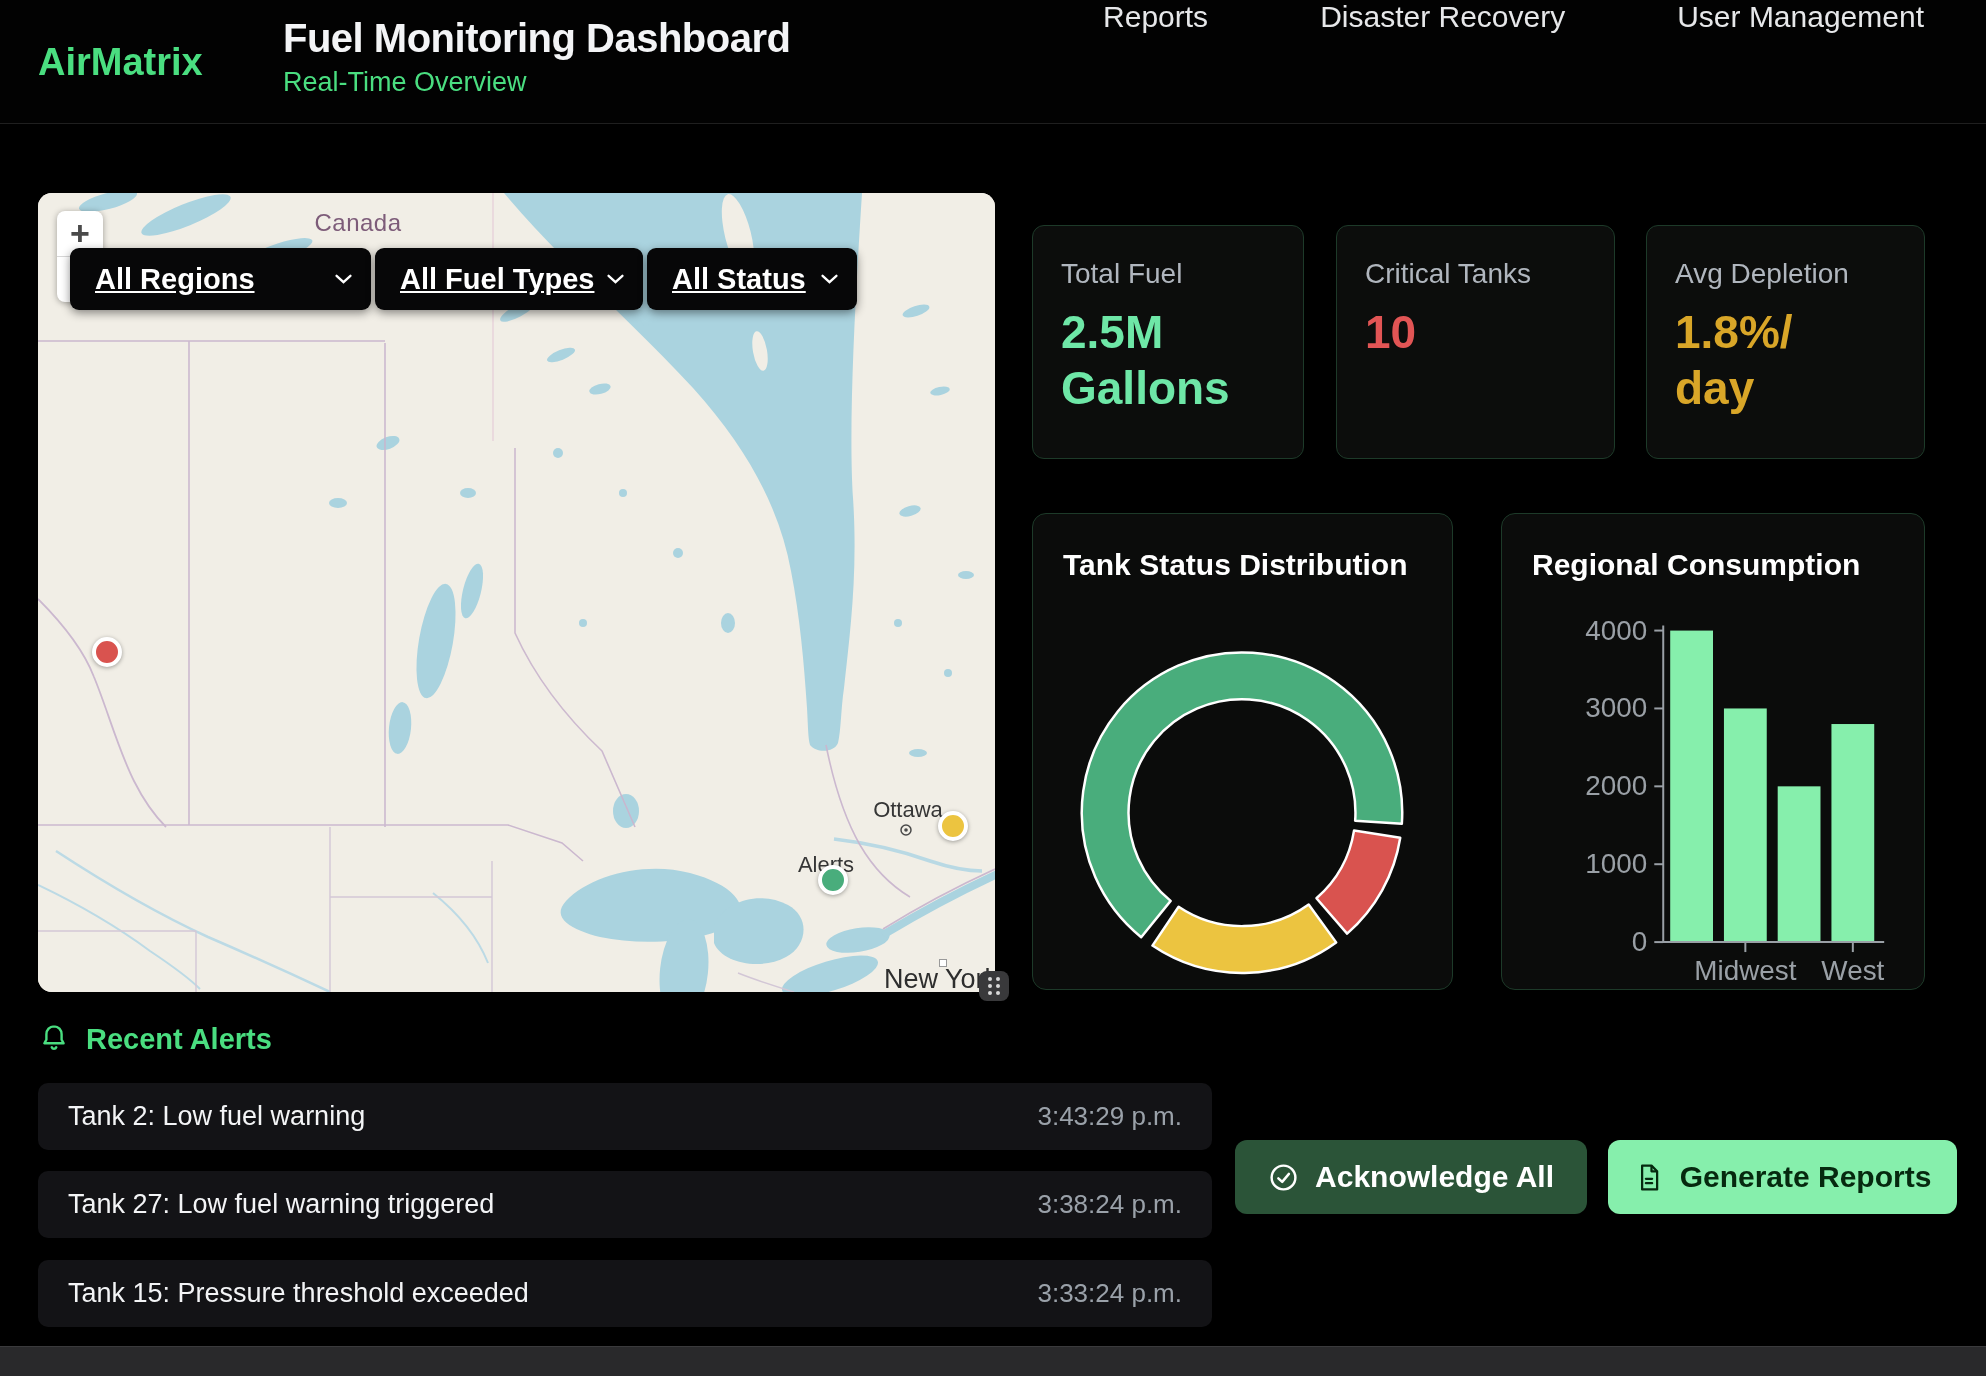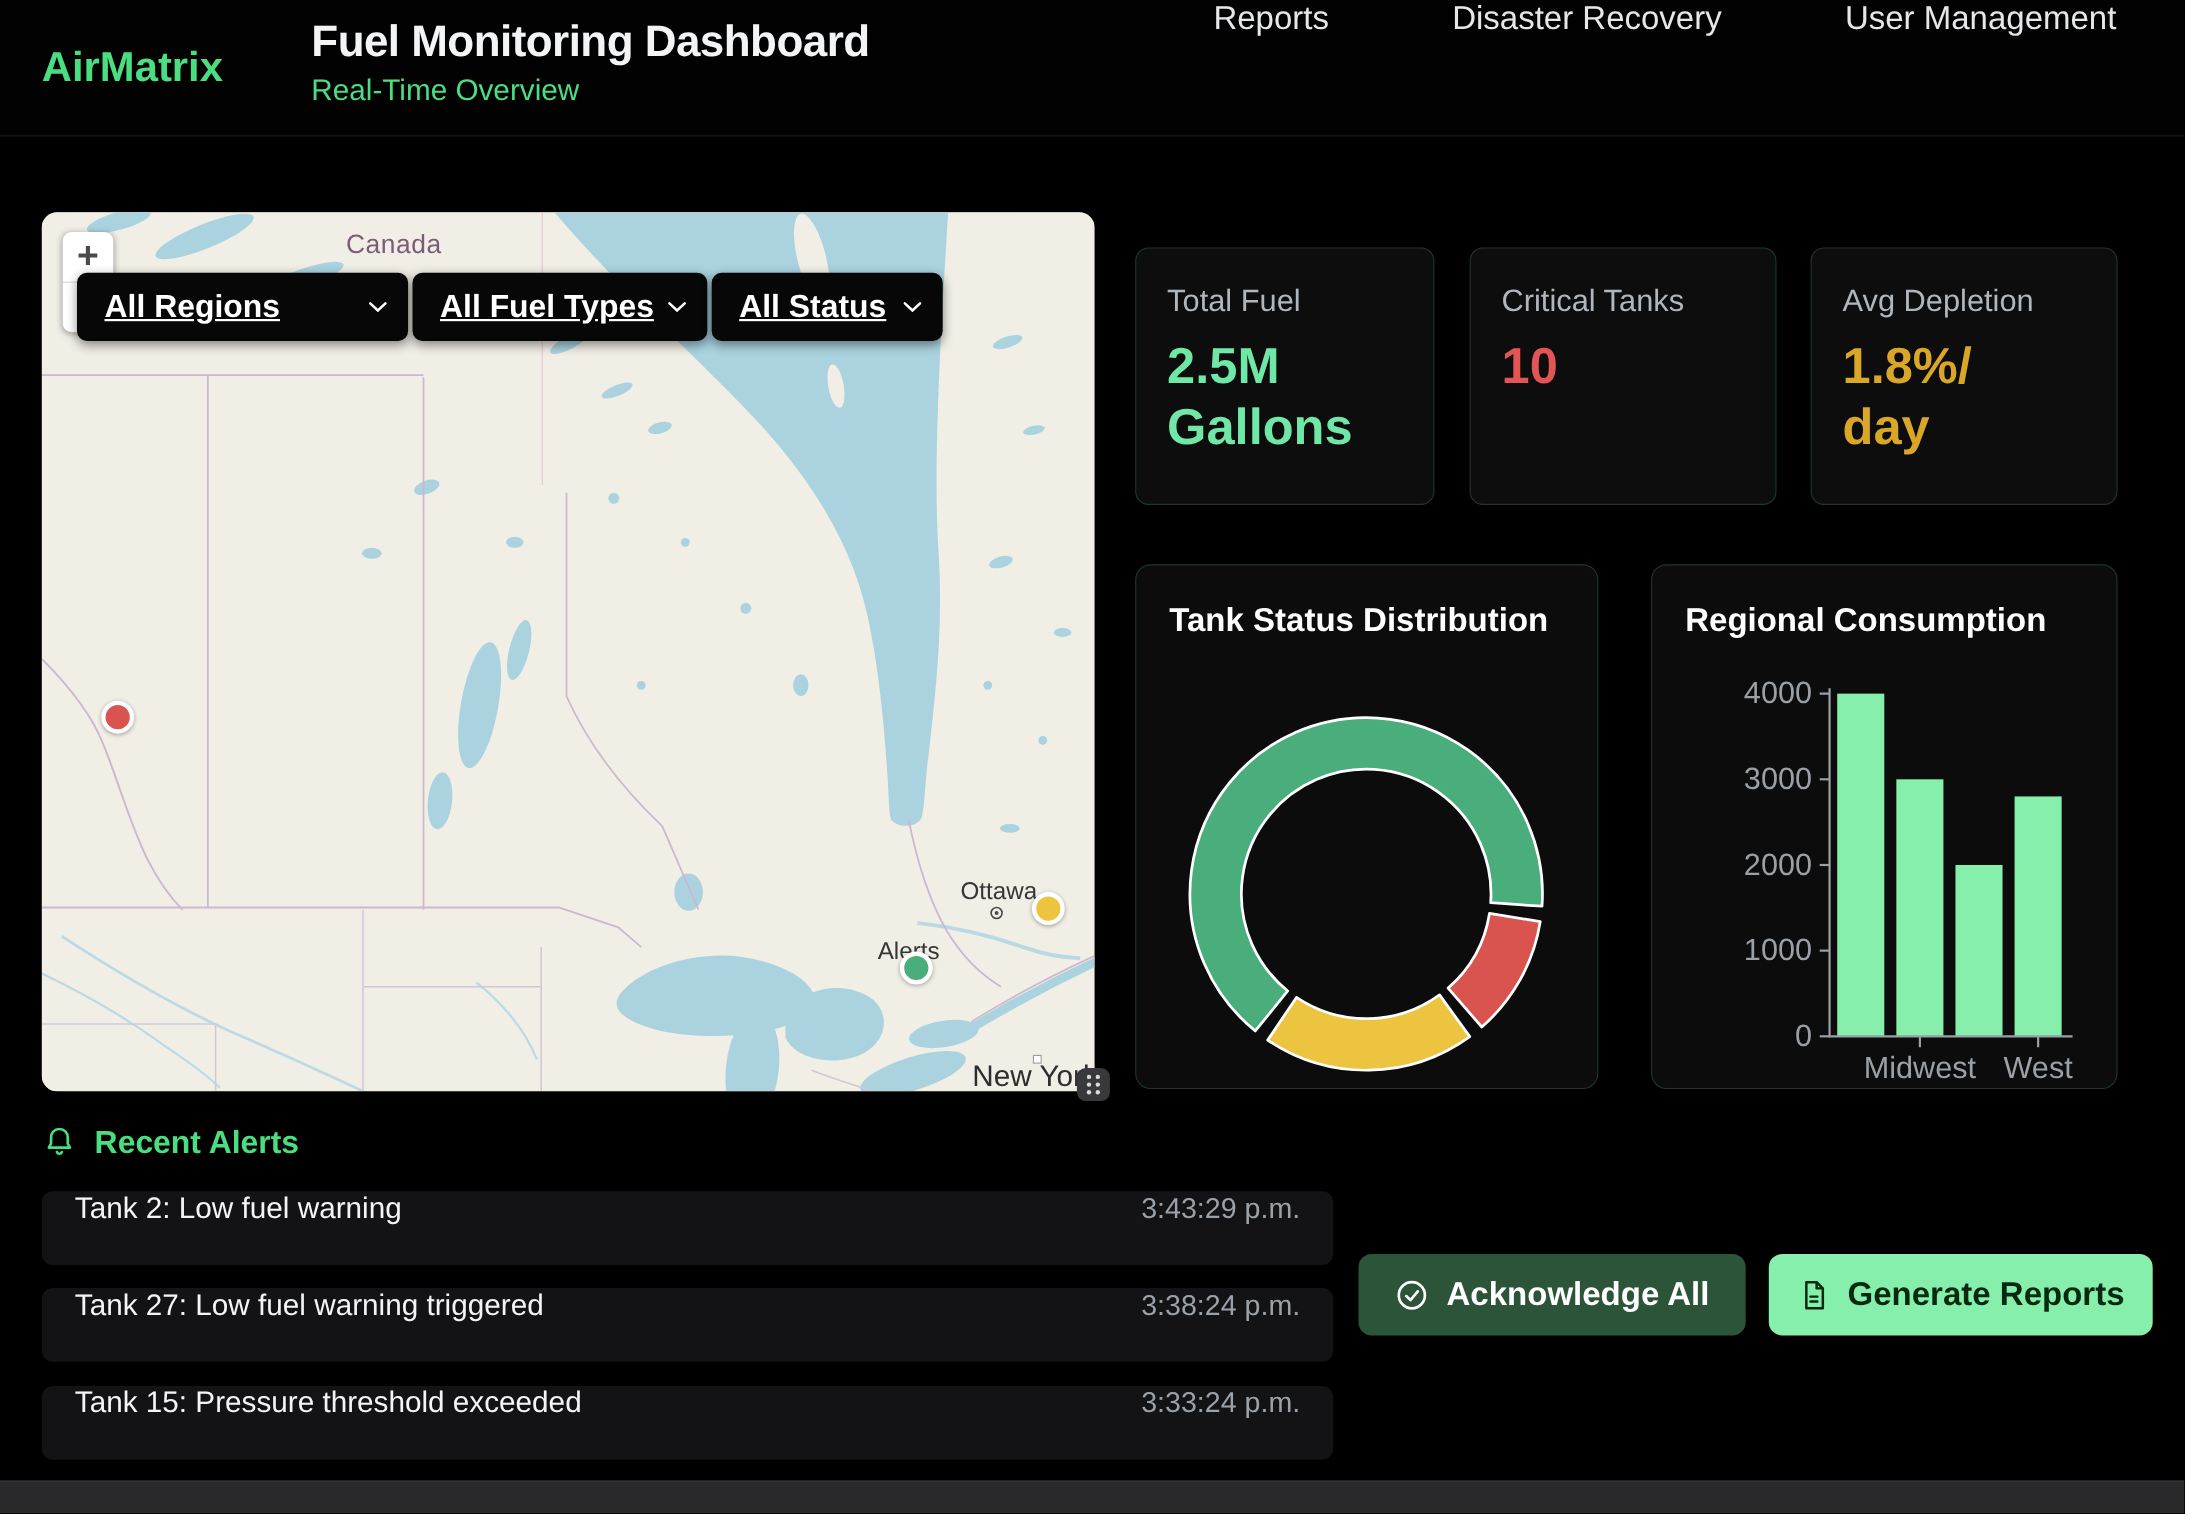--- a/index.html
+++ b/index.html
@@ -63,21 +63,21 @@
   .bar-card{left:1501px;width:424px;}
   .chart-card h2{position:absolute;left:30px;top:34px;margin:0;font-size:30px;font-weight:700;
     color:#fff;white-space:nowrap;}
   .chart-card svg{position:absolute;left:0;top:0;width:100%;height:100%;pointer-events:none;}
   #bar-svg text{font-family:"Liberation Sans","DejaVu Sans",sans-serif;}
 
   
   .alerts-header{position:absolute;left:38px;top:1022px;display:flex;align-items:center;gap:16px;}
   .alerts-header h2{margin:0;font-size:29px;font-weight:700;color:#4ade80;}
   .alert-row{position:absolute;left:38px;width:1174px;height:67px;background:#131316;
-    border-radius:10px;display:flex;align-items:flex-start;justify-content:space-between;
+    border-radius:10px;display:flex;align-items:center;justify-content:space-between;
     padding:0 30px;cursor:pointer;}
   .r1{top:1083px;}.r2{top:1171px;}.r3{top:1260px;}
   .alert-text{color:#f3f4f6;font-size:27px;font-weight:500;}
   .alert-time{color:#9aa1a9;font-size:26px;}
 
   
   .btn{position:absolute;top:1140px;height:74px;border:none;border-radius:12px;display:flex;
     align-items:center;justify-content:center;gap:16px;font-family:inherit;font-size:30px;
     cursor:pointer;}
   .ack{left:1235px;width:352px;background:#2b5438;color:#fff;font-weight:600;}

